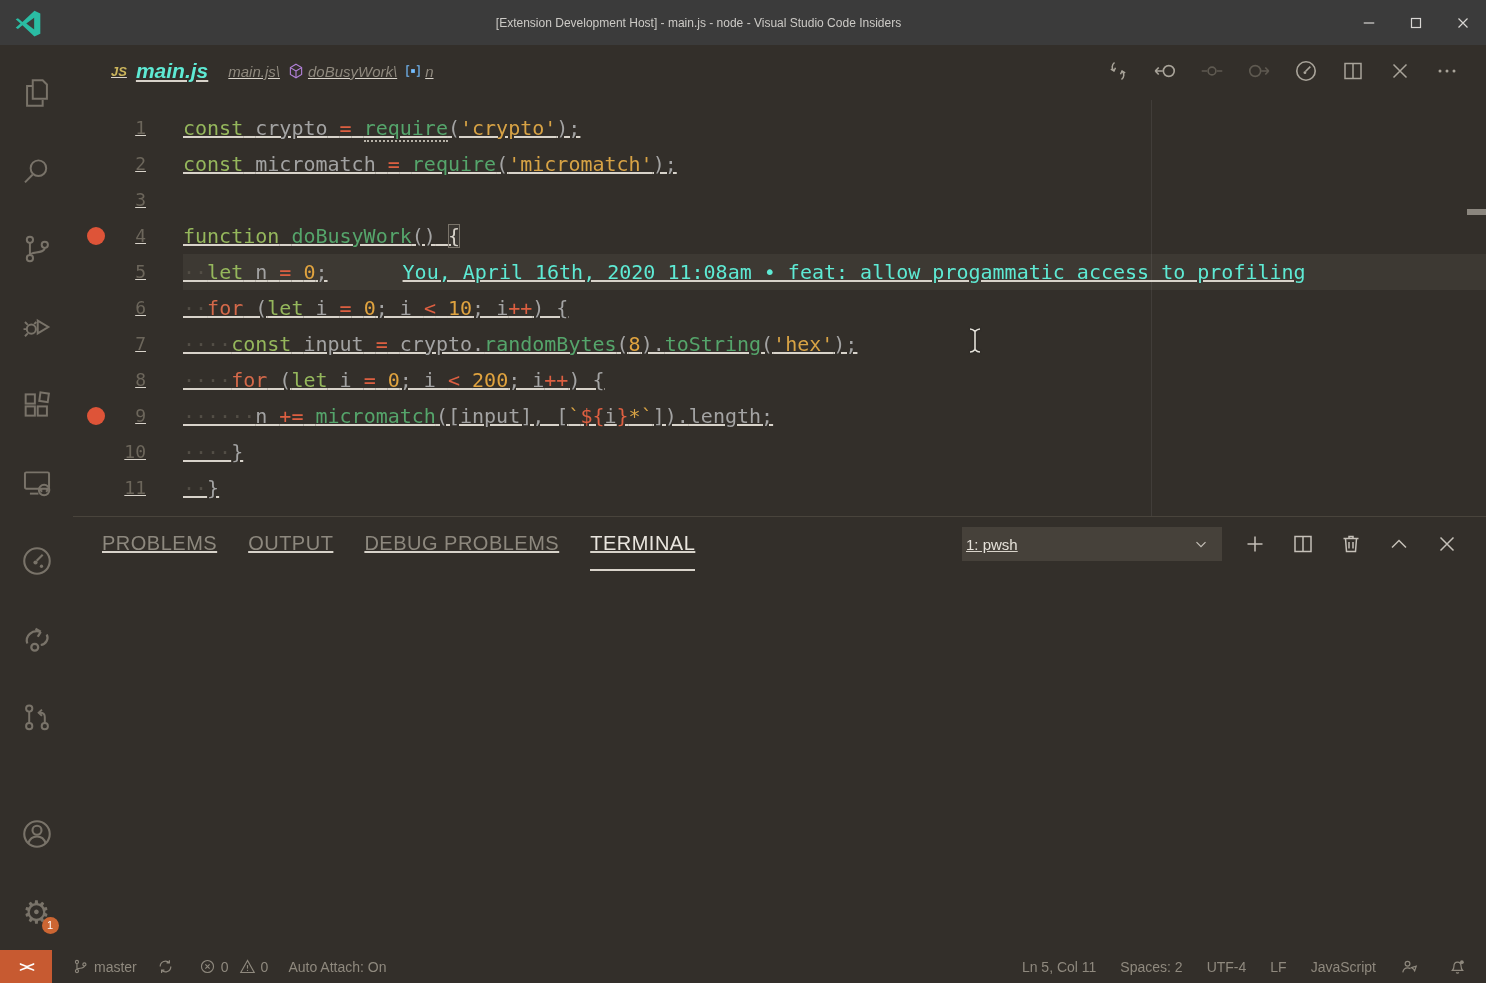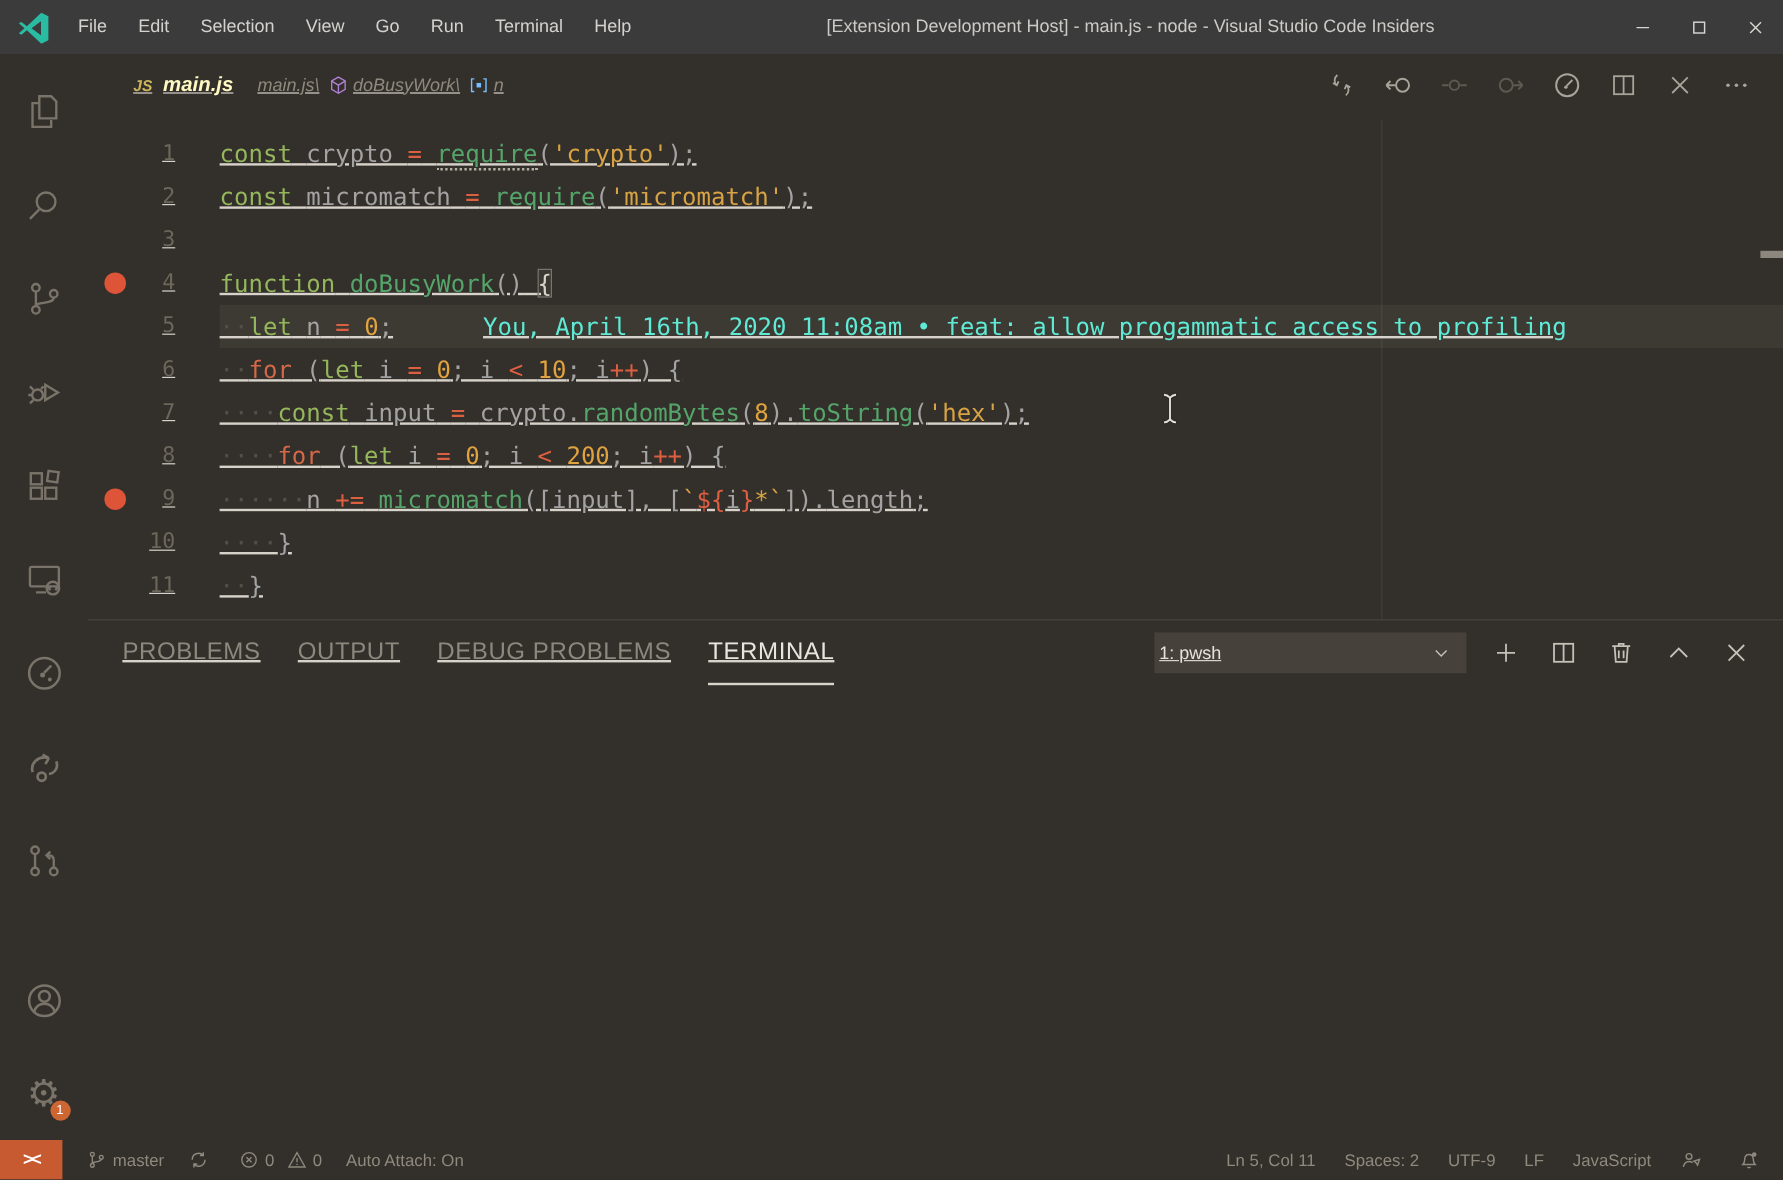--- a/index.html
+++ b/index.html
@@ -13,40 +13,40 @@
     --syn-number:#e0a33f; --syn-string:#d8a345; --symbol-purple:#b180d7; --symbol-blue:#75beff;
     --js-yellow:#cbb55c;
   }
   svg { display:block; }
 
   
   .titlebar { height:45px; background:#3b3b3b; display:flex; align-items:center; }
   .logo { margin:0 10px 0 14px; }
   .menubar { display:flex; height:100%; align-items:center; }
   .menu-item { padding:0 13px; color:#d4d2cf; font-size:15px; line-height:45px; cursor:default; }
-  .window-title { flex:1; text-align:center; color:#cccac6; font-size:15px; white-space:nowrap; overflow:hidden; }
+  .window-title { flex:1; text-align:center; color:#cccac6; font-size:12px; white-space:nowrap; overflow:hidden; }
   .window-controls { display:flex; height:100%; }
   .wc { width:47px; height:100%; display:flex; align-items:center; justify-content:center; color:#d8d6d3; }
 
   
   .main { display:flex; height:905px; }
   .activitybar { width:73px; display:flex; flex-direction:column; align-items:center; padding-top:22px; }
   .ab-item { width:48px; height:52px; display:flex; align-items:center; justify-content:center;
              color:#797369; margin-bottom:26px; position:relative; }
   .ab-spacer { flex:1; }
   .ab-badge { position:absolute; right:2px; bottom:4px; background:var(--badge); color:#fff;
               width:17px; height:17px; border-radius:50%; font-size:11px; line-height:17px; text-align:center; }
   .gear-glyph { font-size:31px; font-family:"DejaVu Sans", sans-serif; }
 
   .editor-region { flex:1; display:flex; flex-direction:column; position:relative;text-decoration:underline; }
 
   
   .editor-header { height:52px; display:flex; align-items:center; padding-left:38px; }
   .js-badge { color:var(--js-yellow); font-weight:bold; font-size:13px; font-style:italic; margin-right:9px; }
-  .tab-name { color:#fef9c3; font-size:17px; font-style:italic; font-weight:bold; }
+  .tab-name { color:#5eead4; font-size:21px; font-style:italic; font-weight:bold; }
   .breadcrumbs { display:flex; align-items:center; margin-left:20px; color:#8f897e; font-size:15px; font-style:italic; }
   .crumb { margin-right:4px; }
   .crumb-icon { margin:0 3px; }
   .editor-actions { margin-left:auto; display:flex; align-items:center; padding-right:24px; }
   .ea { width:30px; height:30px; margin-left:17px; display:flex; align-items:center; justify-content:center; color:#a9a49a; }
   .ea.dim { color:#5f5a51; }
 
   
   .code-area { height:419px; position:relative; padding-top:13px; font-family:"DejaVu Sans Mono", monospace;
                font-size:20px; overflow:hidden; }
@@ -101,30 +101,20 @@
   
   .mouse-cursor { position:absolute; left:967px; top:327px; z-index:9; filter:drop-shadow(0 0 1px #222); }
 </style>
 </head>
 <body>
 
 <div class="titlebar">
   <svg class="logo" width="28" height="28" viewBox="0 0 100 100">
     <path fill="#2abca3" d="M73 6 L30 46 L14 33 L6 37 L23 52 L6 67 L14 71 L30 58 L73 98 L94 88 V16 Z M72 31 V73 L44 52 Z"></path>
   </svg>
-  <div class="menubar" id="menubar">
-      <span class="menu-item">File</span>
-      <span class="menu-item">Edit</span>
-      <span class="menu-item">Selection</span>
-      <span class="menu-item">View</span>
-      <span class="menu-item">Go</span>
-      <span class="menu-item">Run</span>
-      <span class="menu-item">Terminal</span>
-      <span class="menu-item">Help</span>
-    </div>
   <div class="window-title">[Extension Development Host] - main.js - node - Visual Studio Code Insiders</div>
   <div class="window-controls">
     <div class="wc">
       <svg width="18" height="18" viewBox="0 0 24 24" stroke="currentColor" fill="none" stroke-width="1.6">
           <path d="M5 12h14"></path>
         </svg>
     </div>
     <div class="wc">
       <svg width="18" height="18" viewBox="0 0 24 24" stroke="currentColor" fill="none" stroke-width="1.6">
           <rect x="6" y="6" width="12" height="12"></rect>
@@ -396,21 +386,21 @@
   </div>
   <div class="sb-spacer"></div>
   <div class="sb-right" style="display:flex;align-items:center;">
     <div class="sb-item">
         <span>Ln 5, Col 11</span>
       </div>
     <div class="sb-item">
         <span>Spaces: 2</span>
       </div>
     <div class="sb-item">
-        <span>UTF-9</span>
+        <span>UTF-4</span>
       </div>
     <div class="sb-item">
         <span>LF</span>
       </div>
     <div class="sb-item">
         <span>JavaScript</span>
       </div>
     <div class="sb-item">
       <svg width="19" height="19" viewBox="0 0 24 24" fill="none" stroke="currentColor" stroke-width="1.5">
         <circle cx="9.5" cy="8.5" r="3"></circle>

